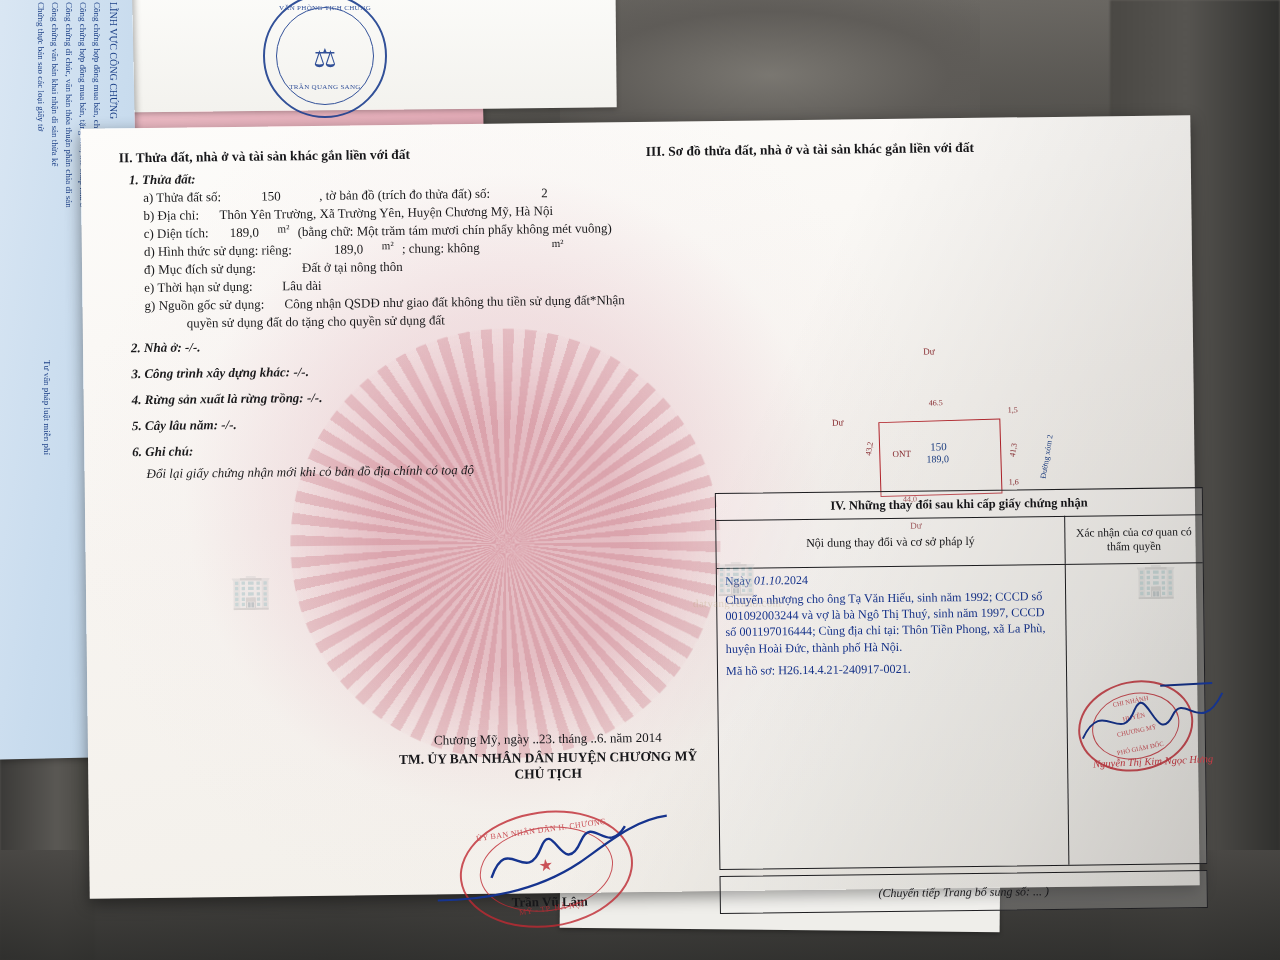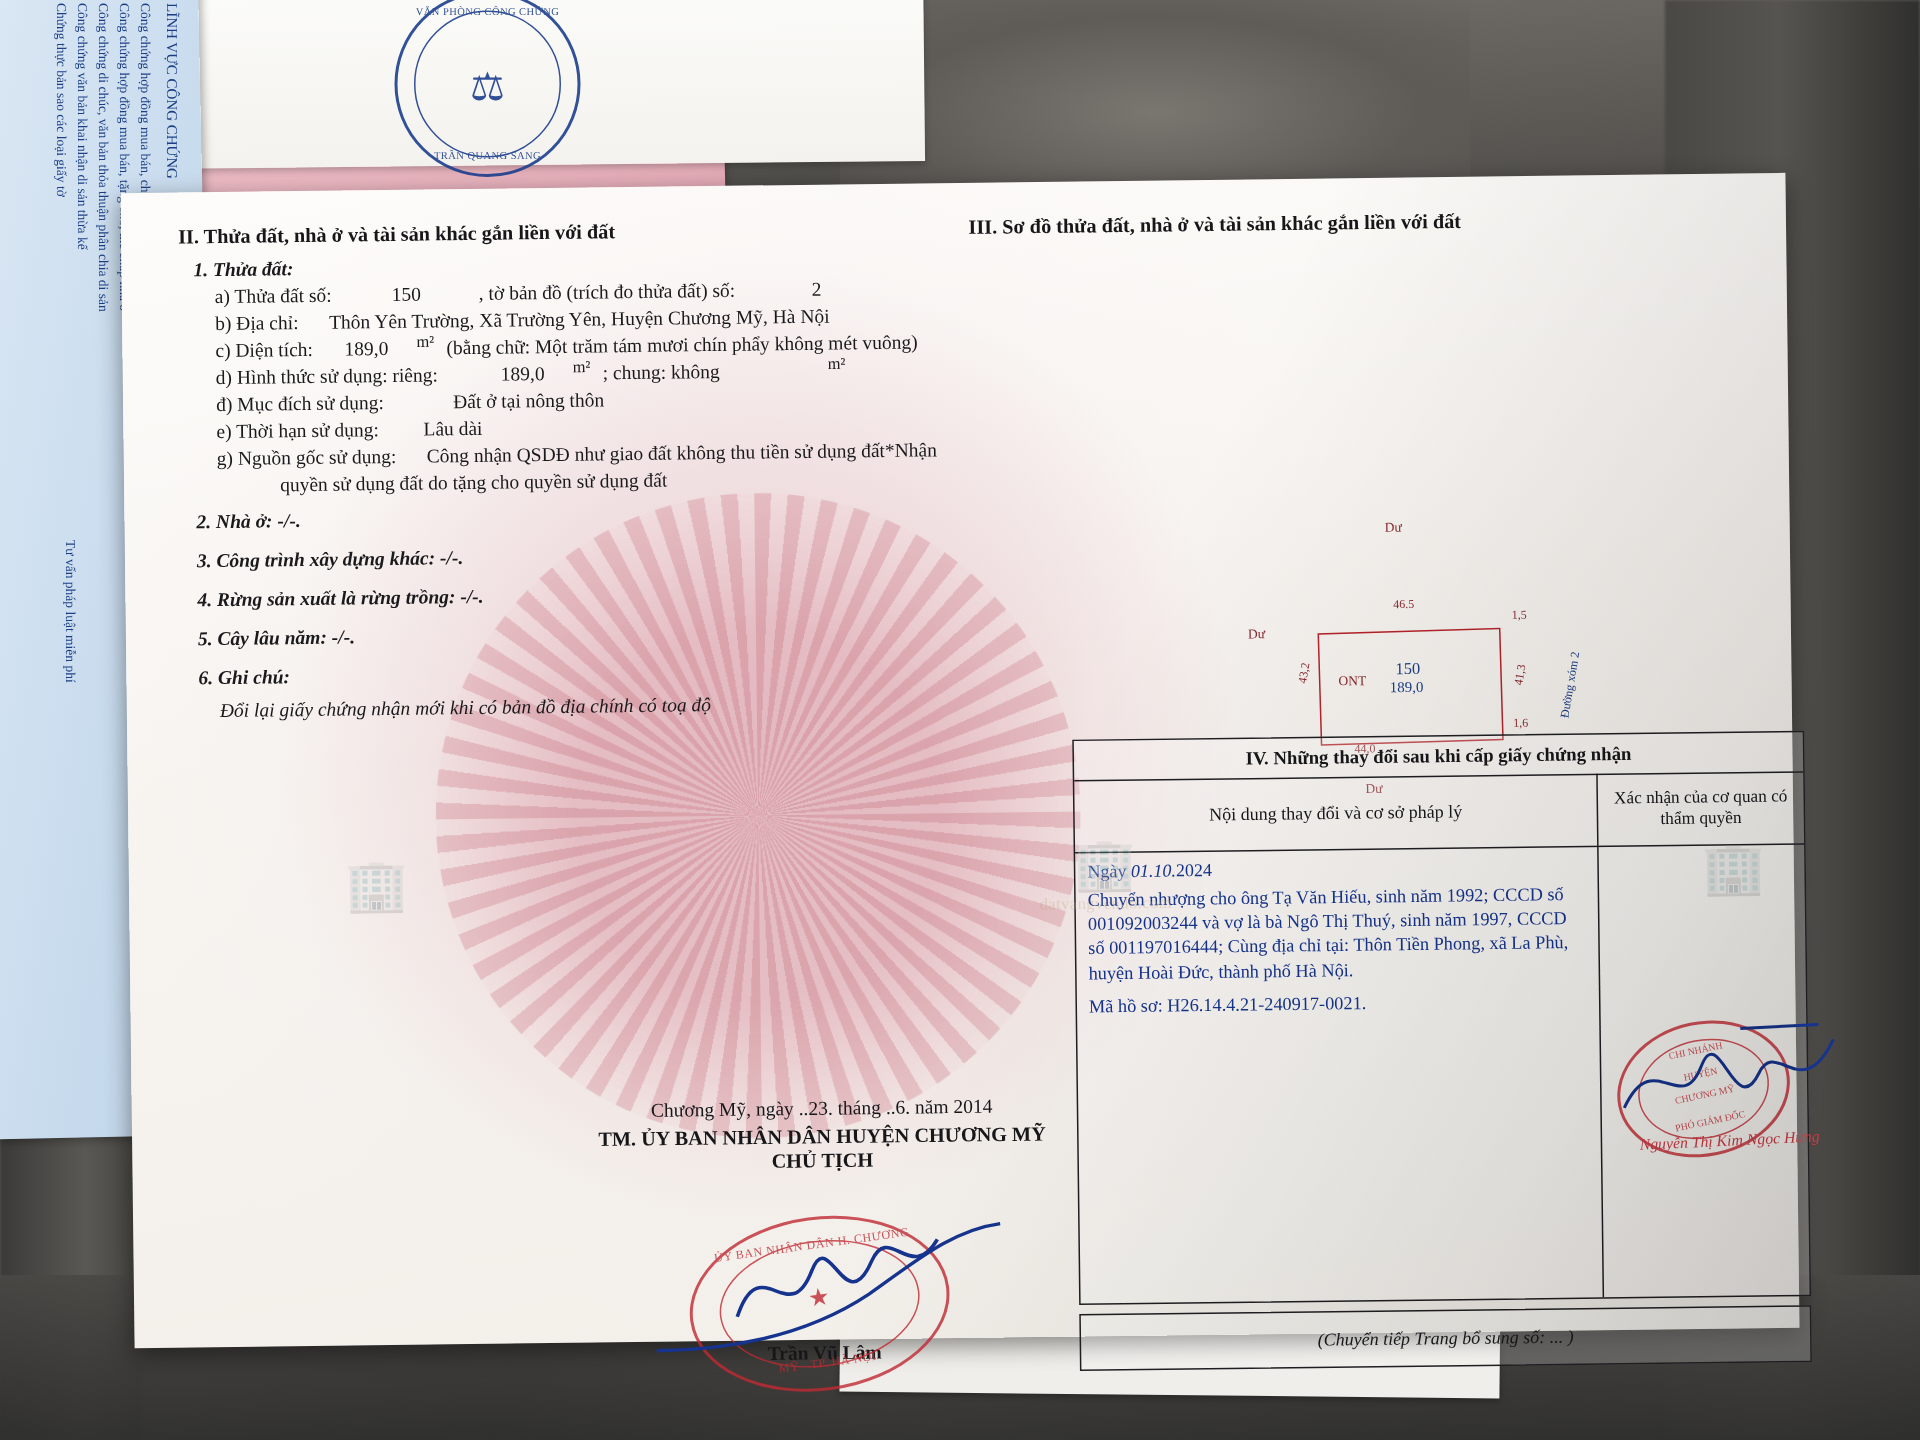--- a/index.html
+++ b/index.html
@@ -234,23 +234,23 @@
 <div class="bg-bottom"></div>
 
 <div class="pink-under"></div>
 <div class="paper-pink"></div>
 <div class="paper-white-top">
   
 </div>
 
 <div class="topstamp">
   <div class="topstamp-in"></div>
-  <div class="topstamp-txt" style="top:8px">VĂN PHÒNG CÔNG CHỨNG</div>
+  <div class="topstamp-txt" style="top:8px">VĂN PHÒNG TỊCH CHỨNG</div>
   <div class="scale-ico">⚖</div>
-  <div class="topstamp-txt" style="bottom:8px">TRẦN QUANG SANG</div>
+  <div class="topstamp-txt" style="bottom:25px">TRẦN QUANG SANG</div>
 </div>
 
 <div class="paper-blue-left"></div>
 <div class="blue-text vt" style="left:108px;top:2px;">LĨNH VỰC CÔNG CHỨNG</div>
 <div class="blue-text vt" style="left:92px;top:2px;font-size:9px;">Công chứng hợp đồng mua bán, chuyển nhượng quyền sử dụng đất</div>
 <div class="blue-text vt" style="left:78px;top:2px;font-size:9px;">Công chứng hợp đồng mua bán, tặng cho, thế chấp nhà ở</div>
 <div class="blue-text vt" style="left:64px;top:2px;font-size:9px;">Công chứng di chúc, văn bản thỏa thuận phân chia di sản</div>
 <div class="blue-text vt" style="left:50px;top:2px;font-size:9px;">Công chứng văn bản khai nhận di sản thừa kế</div>
 <div class="blue-text vt" style="left:36px;top:2px;font-size:9px;">Chứng thực bản sao các loại giấy tờ</div>
 <div class="blue-text vt" style="left:42px;top:360px;font-size:9px;">Tư vấn pháp luật miễn phí</div>

